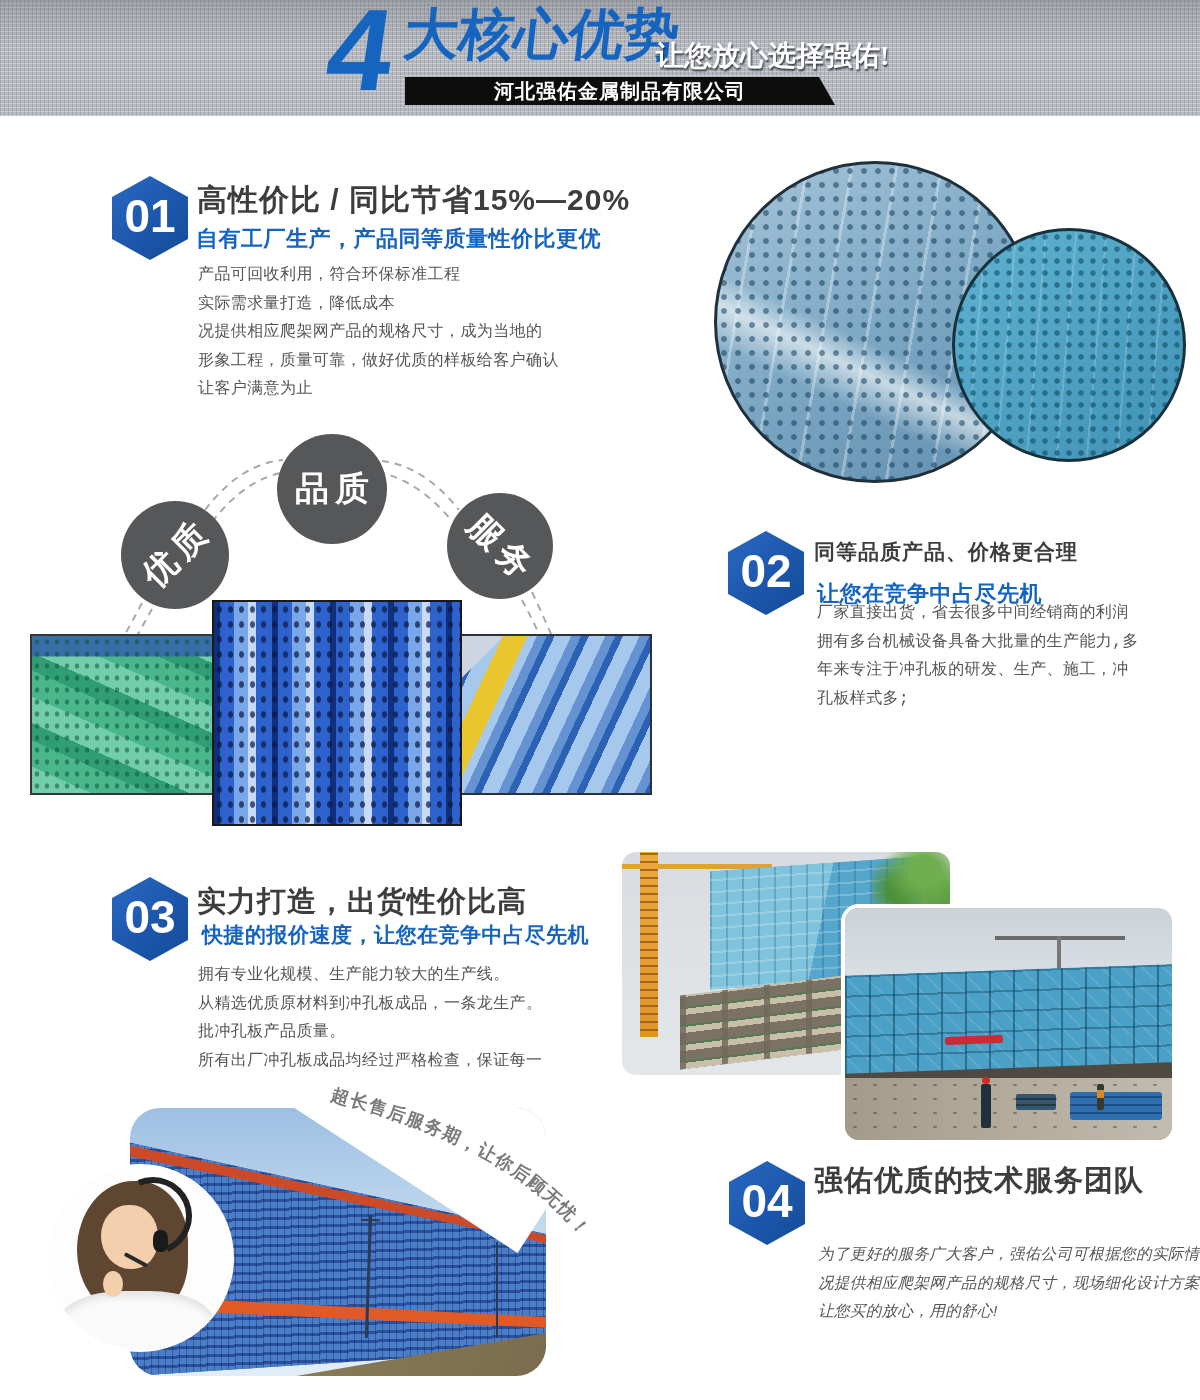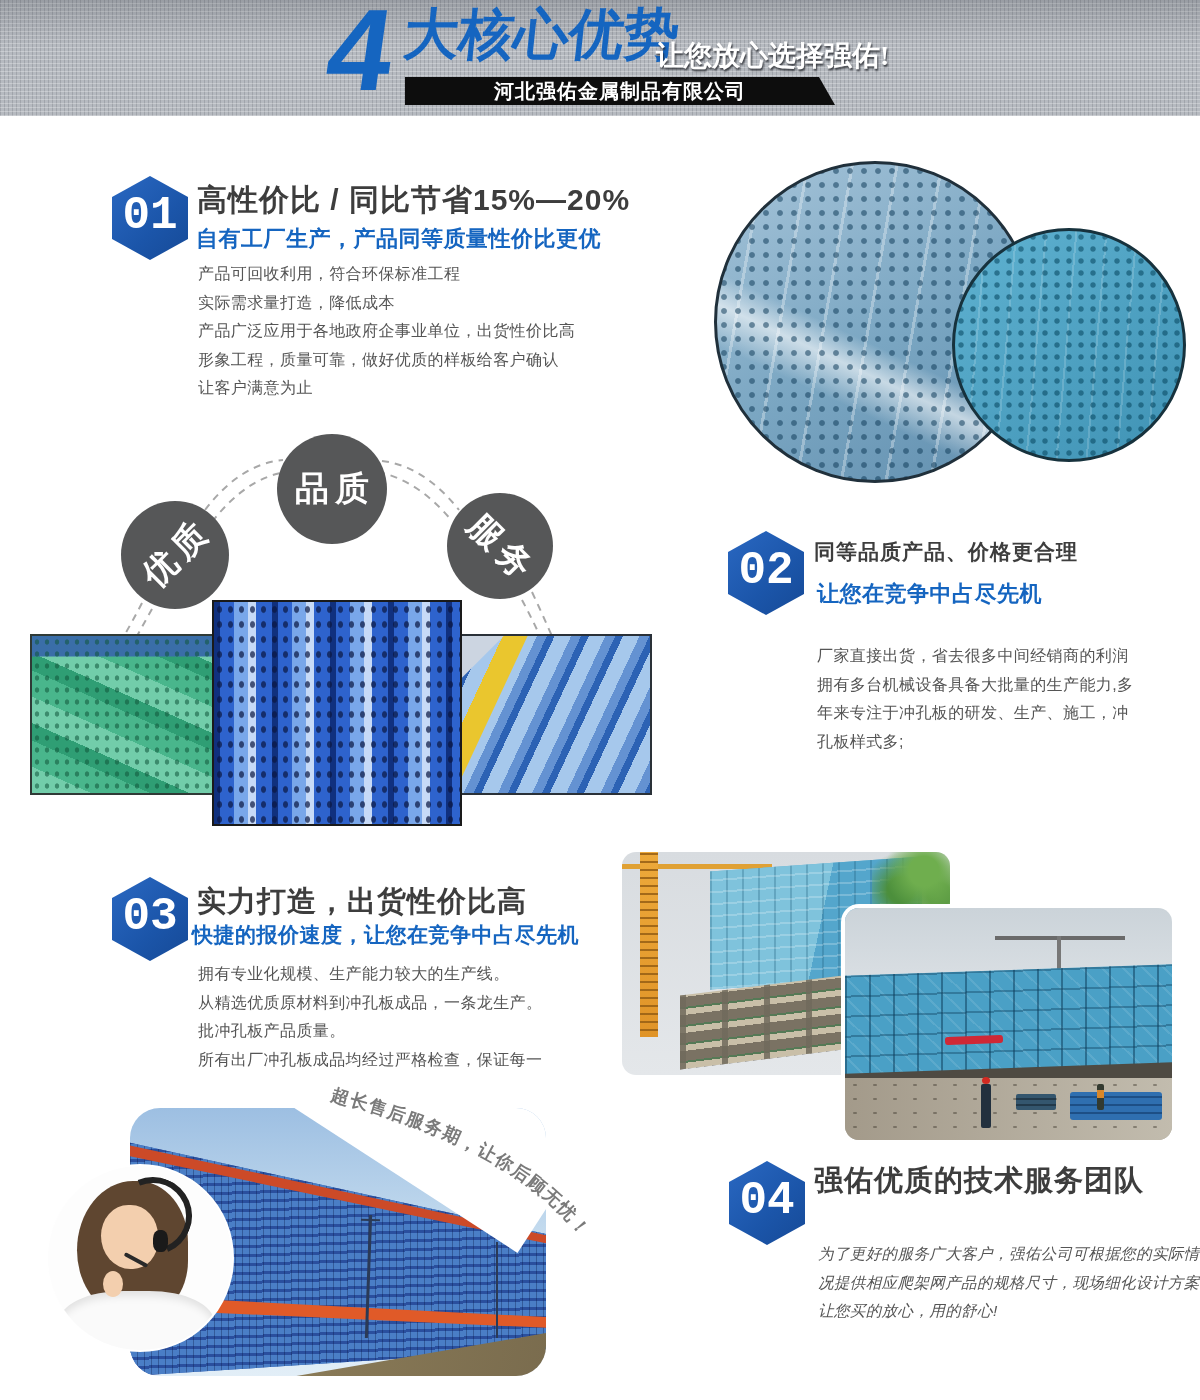--- a/index.html
+++ b/index.html
@@ -21,21 +21,21 @@
   .company-bar{position:absolute;left:405px;top:77px;width:430px;height:28px;background:#0d0d0d;
     clip-path:polygon(0 0, calc(100% - 16px) 0, 100% 100%, 0 100%);
     display:flex;align-items:center;justify-content:center;}
   .company-bar span{color:#fff;font-size:20px;font-weight:bold;letter-spacing:1px;}
 
   
   .hex{position:absolute;width:76px;height:84px;
     background:linear-gradient(135deg,#2a68c2 0%,#1b55a9 60%,#164a97 100%);
     clip-path:polygon(50% 0,100% 25%,100% 75%,50% 100%,0 75%,0 25%);
     display:flex;align-items:center;justify-content:center;}
-  .hex span{color:#fff;font-family:Liberation Mono, monospace;font-weight:bold;font-size:46px;padding-bottom:4px;}
+  .hex span{color:#fff;font-family:Liberation Sans, sans-serif;font-weight:bold;font-size:46px;padding-bottom:4px;}
   .sec-title{position:absolute;font-size:30px;font-weight:bold;color:#3d3d3d;letter-spacing:1px;white-space:nowrap;}
   .sec-sub{position:absolute;font-size:22px;font-weight:bold;color:#1565c0;white-space:nowrap;
     font-family:"Liberation Serif","DejaVu Serif",serif;letter-spacing:0.5px;}
   .sec-sub.small{font-size:21px;}
   .sec-body{position:absolute;font-size:16px;color:#555;line-height:28.5px;letter-spacing:0.4px;white-space:nowrap;}
 
   
   .photo-circle{position:absolute;border-radius:50%;}
   .pc-large{left:714px;top:161px;width:316px;height:316px;border:3px solid #20303b;
     background-color:#7aa6c2;
@@ -183,21 +183,21 @@
   </div>
 
   <div class="hex" style="left:112px;top:176px;">
     <span>01</span>
   </div>
   <div class="sec-title" style="left:197px;top:180px;">高性价比 / 同比节省15%—20%</div>
   <div class="sec-sub" style="left:196px;top:224px;">自有工厂生产，产品同等质量性价比更优</div>
   <div class="sec-body" style="left:198px;top:260px;">
     <div>产品可回收利用，符合环保标准工程</div>
     <div>实际需求量打造，降低成本</div>
-    <div>产品广泛应用于各地政府企事业单位，出货性价比高</div>
+    <div>况提供相应爬架网产品的规格尺寸，成为当地的</div>
     <div>形象工程，质量可靠，做好优质的样板给客户确认</div>
     <div>让客户满意为止</div>
   </div>
 
   <div class="photo-circle pc-large"></div>
   <div class="photo-circle pc-small"></div>
 
   <svg class="arcs" viewBox="0 0 680 280">
     <g fill="none" stroke="#a8a8a8" stroke-width="2" stroke-dasharray="7 6">
       <path d="M 205 110 Q 240 64 283 60"></path>
@@ -223,32 +223,32 @@
 
   <div class="img-green"></div>
   <div class="img-blue-center"></div>
   <div class="img-blue-right"></div>
 
   <div class="hex" style="left:728px;top:531px;">
     <span>02</span>
   </div>
   <div class="sec-title" style="left:814px;top:538px;font-size:21px;">同等品质产品、价格更合理</div>
   <div class="sec-sub" style="left:817px;top:579px;">让您在竞争中占尽先机</div>
-  <div class="sec-body" style="left:817px;top:642px;">
+  <div class="sec-body" style="left:817px;top:599px;font-family:Liberation Mono, monospace;">
     <div>厂家直接出货，省去很多中间经销商的利润</div>
     <div>拥有多台机械设备具备大批量的生产能力,多</div>
     <div>年来专注于冲孔板的研发、生产、施工，冲</div>
     <div>孔板样式多;</div>
   </div>
 
   <div class="hex" style="left:112px;top:877px;">
     <span>03</span>
   </div>
   <div class="sec-title" style="left:197px;top:882px;font-size:29px;">实力打造，出货性价比高</div>
-  <div class="sec-sub small" style="left:192px;top:921px;">快捷的报价速度，让您在竞争中占尽先机</div>
+  <div class="sec-sub small" style="left:202px;top:921px;">快捷的报价速度，让您在竞争中占尽先机</div>
   <div class="sec-body" style="left:198px;top:960px;">
     <div>拥有专业化规模、生产能力较大的生产线。</div>
     <div>从精选优质原材料到冲孔板成品，一条龙生产。</div>
     <div>批冲孔板产品质量。</div>
     <div>所有出厂冲孔板成品均经过严格检查，保证每一</div>
   </div>
 
   <div class="bld bld1">
     <div class="bld1-boom"></div>
     <div class="bld1-crane"></div>

